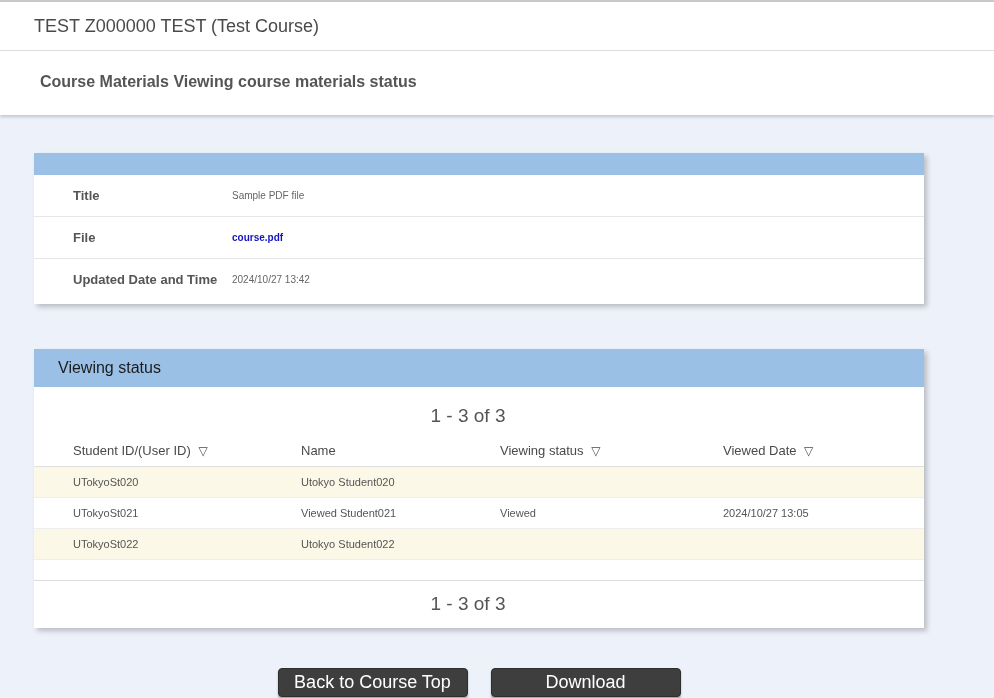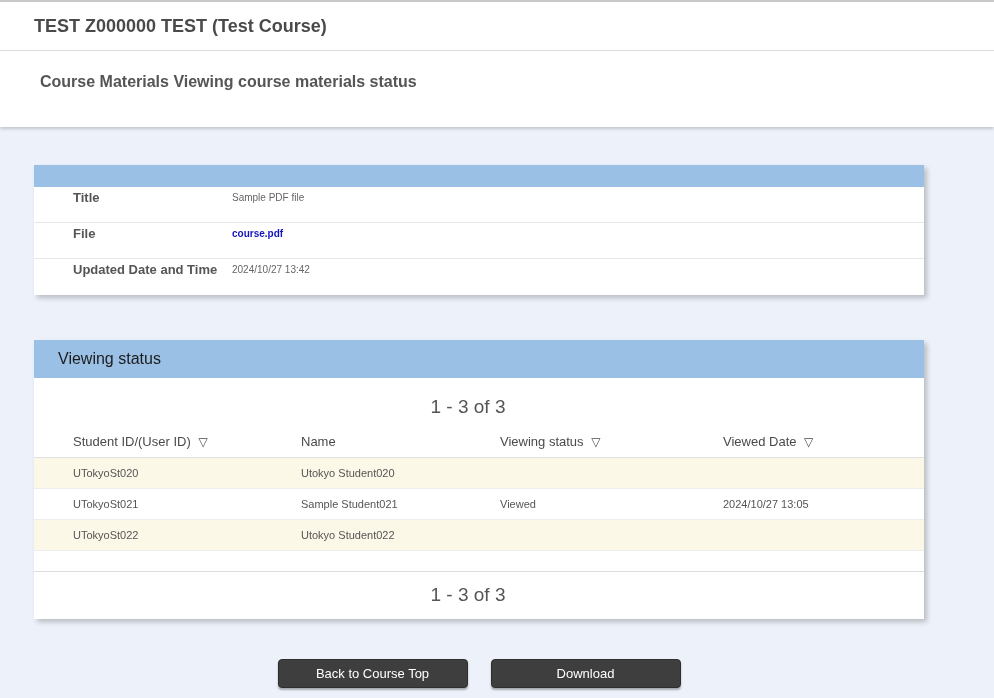--- a/index.html
+++ b/index.html
@@ -11,48 +11,48 @@
   }
   
   .topbar { height: 2px; background: #c9c9c9; }
   .page-header {
     background: #ffffff;
     box-shadow: 0 2px 3px rgba(0,0,0,0.18);
     position: relative;
     z-index: 2;
   }
   .page-title {
-    font-size: 18px; font-weight: bold; color: #4a4a4a;
+    font-size: 18px; font-weight: normal; color: #4a4a4a;
     padding: 14px 0 13px 34px;
   }
   .header-divider { border-top: 1px solid #dcdcdc; }
   .page-subtitle {
     font-size: 16px; font-weight: bold; color: #555555;
-    padding: 22px 0 36px 40px;
+    padding: 22px 0 24px 40px;
   }
   
   main { margin-left: 34px; width: 890px; }
   .card {
     background: #ffffff;
     box-shadow: 3px 3px 5px rgba(0,0,0,0.22);
   }
   .material-card { margin-top: 38px; }
   .card-header-bar { background: #9ac1e5; height: 22px; }
   .card-header-bar.tall {
     height: 38px;
     display: flex; align-items: center;
     padding-left: 24px;
   }
   .card-header-title { font-size: 16px; color: #1c1c1c; }
 
   
   .detail-row {
     display: flex;
     border-bottom: 1px solid #e7e7e7;
-    padding: 2px 0;
+    padding: 12px 0;
     min-height: 36px;
   }
   .detail-row:last-child { border-bottom: none; padding-bottom: 16px; }
   .detail-label {
     width: 198px; padding-left: 39px;
     font-size: 13px; font-weight: bold; color: #555555;
     line-height: 17px;
   }
   .detail-value { font-size: 10px; color: #666666; line-height: 17px; }
   .detail-value.link { color: #1515be; font-weight: bold; text-decoration: none; cursor: pointer; }
@@ -85,21 +85,21 @@
 
   
   .actions {
     margin-top: 40px;
     display: flex; justify-content: center; gap: 23px;
   }
   .action-btn {
     width: 190px; height: 29px;
     background: #3e3e3e; color: #ffffff;
     font-family: "Liberation Sans", sans-serif;
-    font-size: 13px;
+    font-size: 18px;
     border: 1px solid #2e2e2e; border-radius: 4px;
     box-shadow: 0 2px 2px rgba(0,0,0,0.3);
     cursor: pointer;
   }
 </style>
 </head>
 <body>
 
 <div class="topbar"></div>
 
@@ -165,21 +165,21 @@
       </thead>
       <tbody>
         <tr class="cream">
           <td class="first">UTokyoSt020</td>
           <td>Utokyo Student020</td>
           <td></td>
           <td></td>
         </tr>
         <tr>
           <td class="first">UTokyoSt021</td>
-          <td>Sample Student021</td>
+          <td>Viewed Student021</td>
           <td>Viewed</td>
           <td>2024/10/27 13:05</td>
         </tr>
         <tr class="cream">
           <td class="first">UTokyoSt022</td>
           <td>Utokyo Student022</td>
           <td></td>
           <td></td>
         </tr>
       </tbody>

